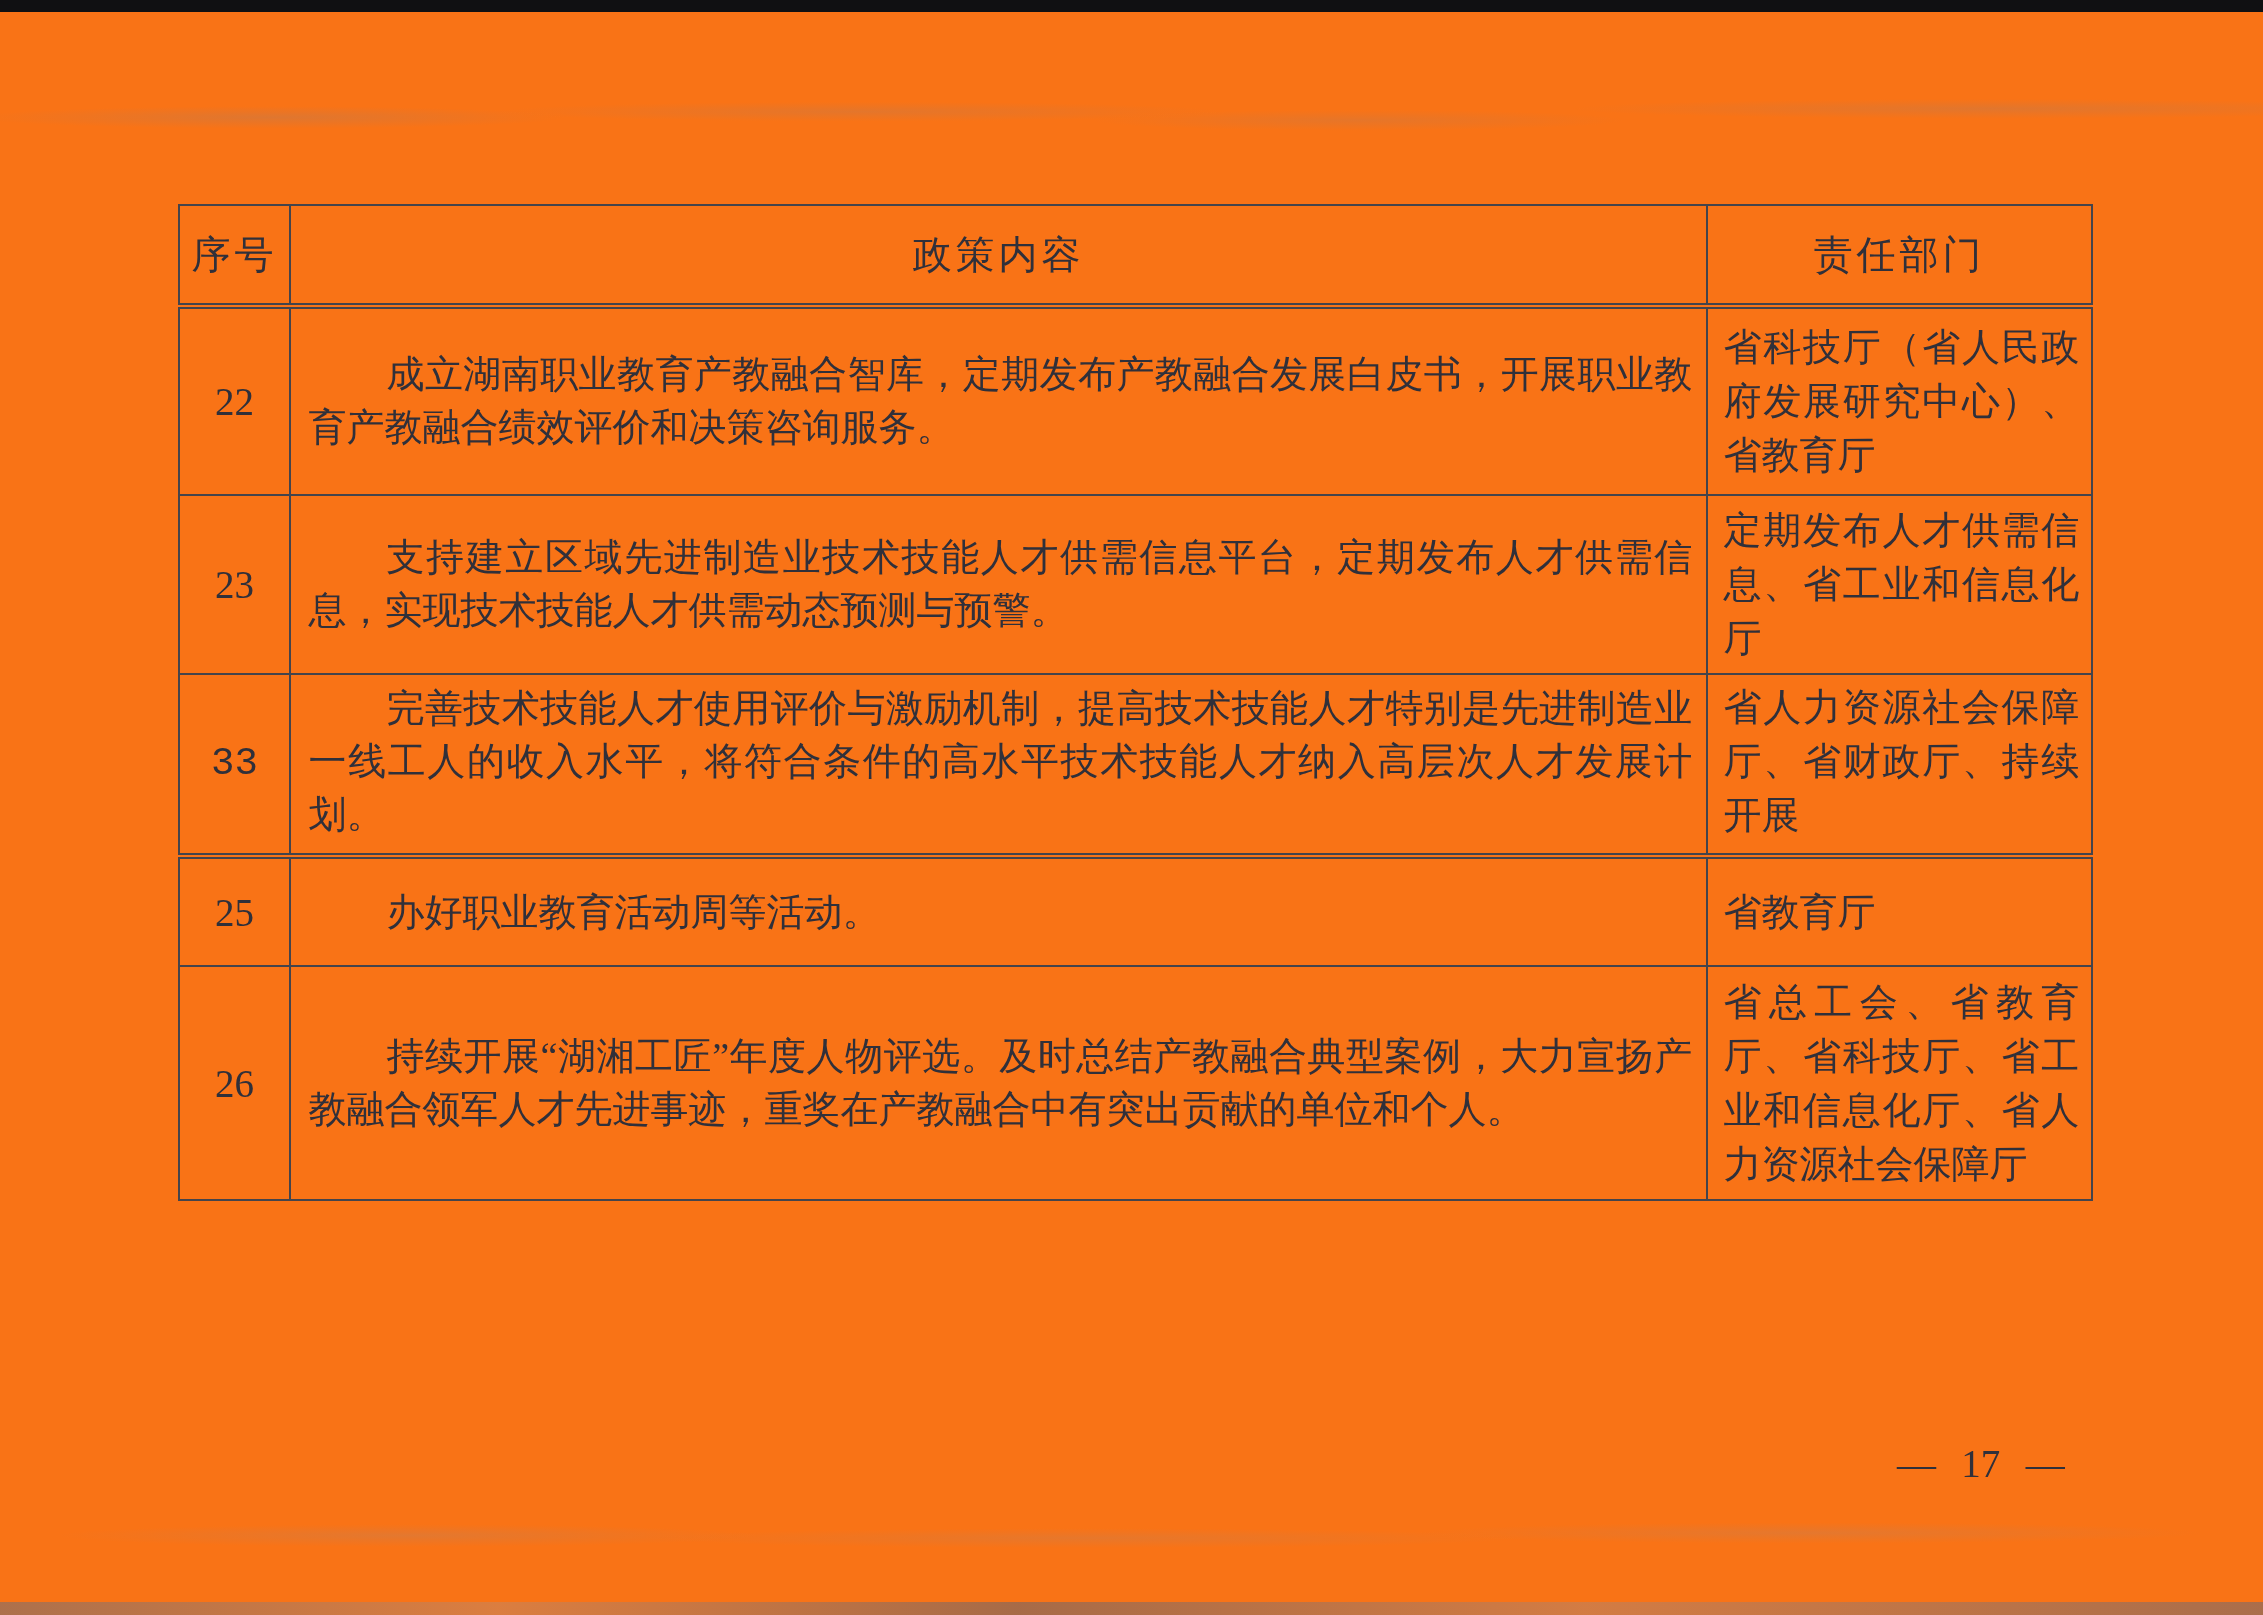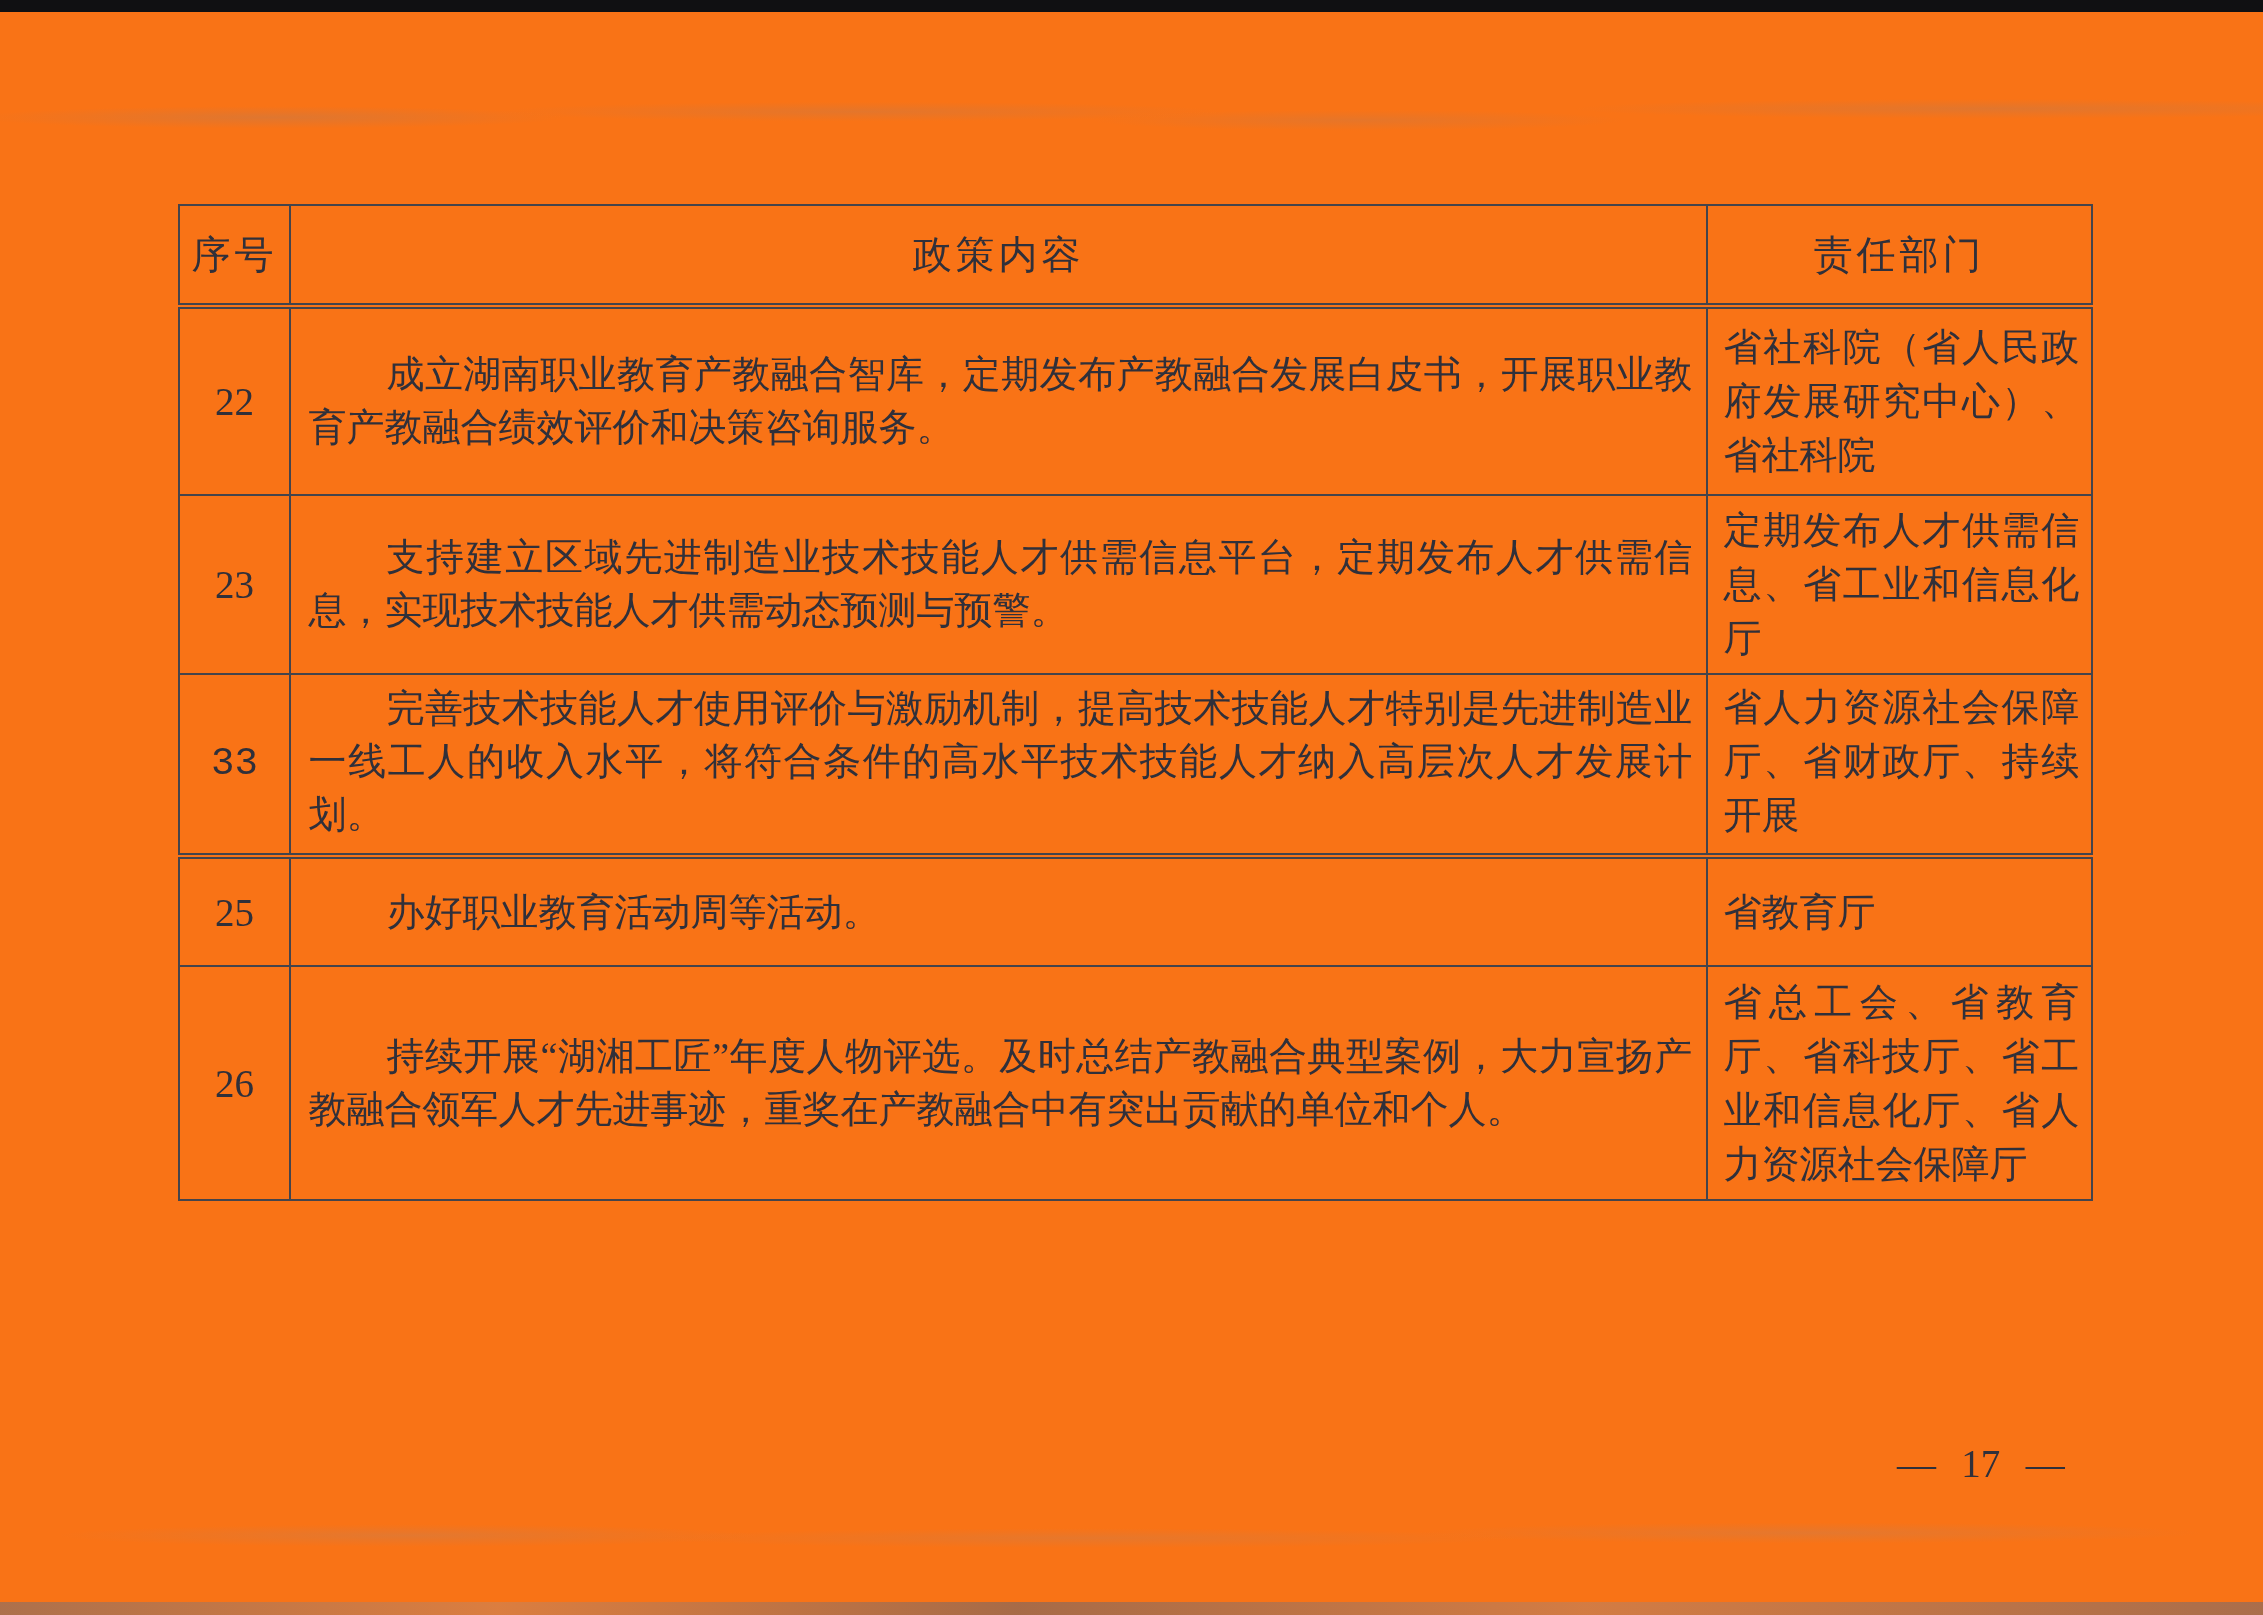--- a/index.html
+++ b/index.html
@@ -135,21 +135,21 @@
         <th>责任部门</th>
       </tr>
     </thead>
     <tbody>
       <tr class="row-h177">
         <td class="cell-no">22</td>
         <td class="cell-content">
           <p>成立湖南职业教育产教融合智库，定期发布产教融合发展白皮书，开展职业教育产教融合绩效评价和决策咨询服务。</p>
         </td>
         <td class="cell-dept">
-          <p>省社科院（省人民政府发展研究中心）、省社科院</p>
+          <p>省科技厅（省人民政府发展研究中心）、省教育厅</p>
         </td>
       </tr>
       <tr class="row-h168">
         <td class="cell-no">23</td>
         <td class="cell-content">
           <p>支持建立区域先进制造业技术技能人才供需信息平台，定期发布人才供需信息，实现技术技能人才供需动态预测与预警。</p>
         </td>
         <td class="cell-dept">
           <p>定期发布人才供需信息、省工业和信息化厅</p>
         </td>

